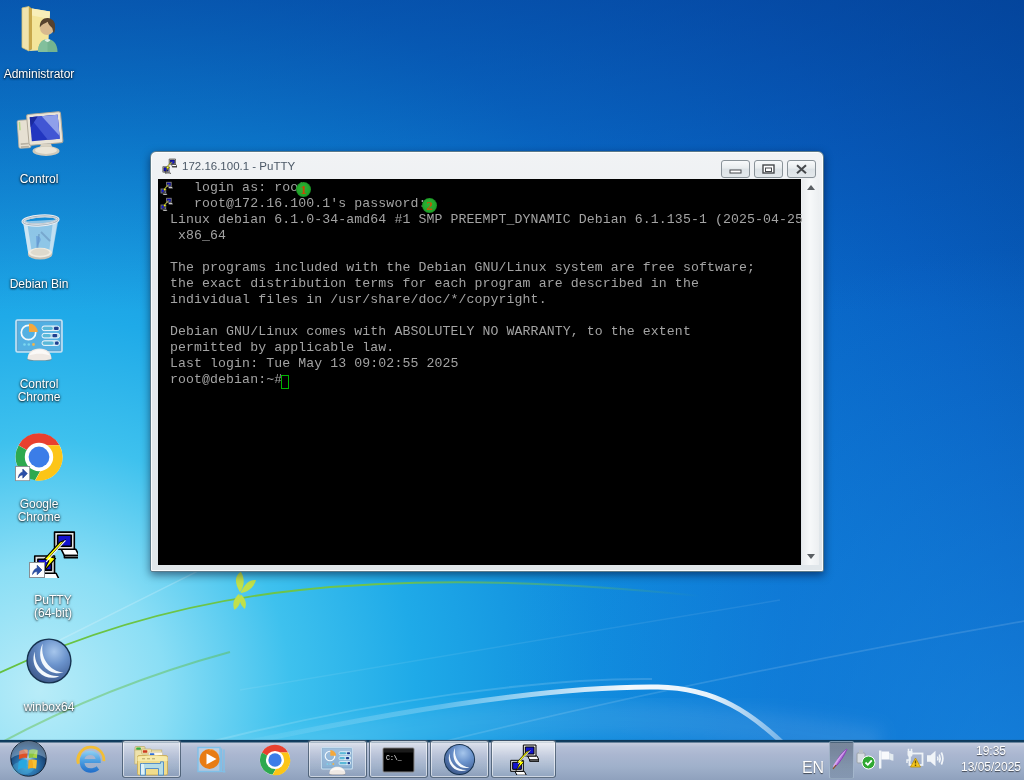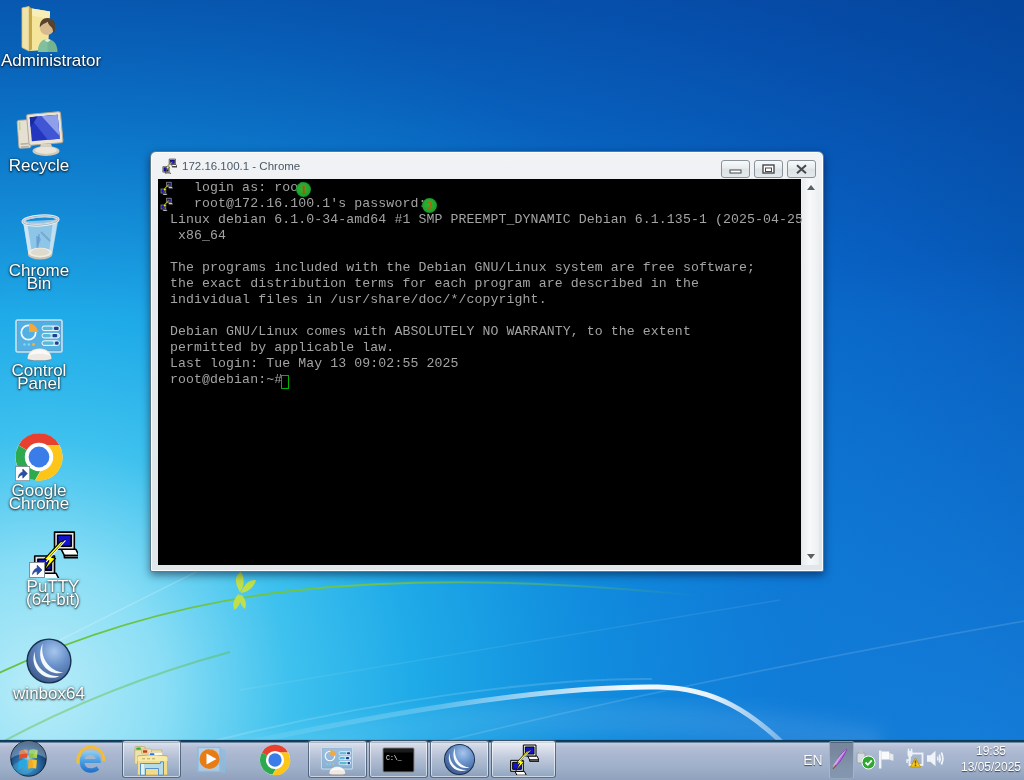--- a/index.html
+++ b/index.html
@@ -1,20 +1,20 @@
 <!DOCTYPE html>
 <html><head>
 <meta charset="utf-8">
 <style>
   html,body{margin:0;padding:0;width:1024px;height:780px;overflow:hidden;
     font-family:"Liberation Sans",sans-serif;}
   #desk{position:absolute;left:0;top:0;width:1024px;height:780px;background:#0a70cf;}
   .dicon{position:absolute;width:76px;text-align:center;}
   .dicon svg{display:block;margin:0 auto;}
-  .dlabel{display:block;margin-top:3px;color:#fff;font-size:17px;line-height:12.5px;
+  .dlabel{display:block;margin-top:16px;color:#fff;font-size:12px;line-height:12.5px;
     text-shadow:0 1px 2px rgba(0,0,0,.85),0 0 3px rgba(0,0,0,.55);}
   
   #win{position:absolute;left:150px;top:151px;width:672px;height:419px;
     background:linear-gradient(180deg,#f1f3f5 0%,#e7ebee 30%,#e0e6ea 100%);
     border:1px solid #5c7a8a;border-radius:6px 6px 2px 2px;
     box-shadow:0 3px 8px rgba(0,0,30,.5), inset 0 0 0 1px rgba(255,255,255,.8);}
   #title-text{position:absolute;left:31px;top:7.5px;font-size:11.5px;color:#4b5866;}
   .wbtn{position:absolute;top:8px;width:29px;height:18px;
     background:linear-gradient(180deg,#f8fafb 0%,#e8ecee 45%,#dce2e6 50%,#e4e9ec 100%);
     border:1px solid #8a9399;border-radius:3px;box-sizing:border-box;}
@@ -208,45 +208,45 @@
       <rect x="15" y="4" width="34" height="31" rx="2" fill="none" stroke="#b0a898" stroke-width="1"></rect>
       <rect x="18" y="7" width="28" height="24" fill="#2236c0"></rect>
       <path d="M18,7 L46,7 L46,31 L34,31 Z" fill="#4156d4"></path>
       <path d="M30,7 L46,7 L46,28 Z" fill="#8fa0ea"></path>
       <path d="M18,7 L26,7 L18,17 Z" fill="#1a2aa0"></path>
     </g>
     <path d="M28,35 L38,34.5 L40,41 L26,41 Z" fill="#d8d2c4"></path>
     <ellipse cx="33" cy="42" rx="13.5" ry="5" fill="#cfc9ba"></ellipse>
     <ellipse cx="33" cy="41.3" rx="11" ry="3.6" fill="#eae5d8"></ellipse>
   </svg>
-  <span class="dlabel">Recycle</span>
+  <span class="dlabel">Control</span>
 </div>
 <div class="dicon" style="left:1px;top:214px">
   <svg width="48" height="48" viewBox="0 0 48 48">
     <path d="M8,7.5 L13.5,41 C13.7,44.5 36.5,44 37.2,40.5 L43.5,5.5 Z" fill="#bcd9ec" opacity=".72"></path>
     <path d="M8,7.5 L13.5,41 L17.5,42.5 L12,7.8 Z" fill="#ffffff" opacity=".55"></path>
     <path d="M38,7 L33.5,42.8 L36.8,41.5 L42.5,6 Z" fill="#ffffff" opacity=".45"></path>
     <path d="M26,18 L35,27 M24,20 l-1.5,14" stroke="#6f9cc4" stroke-width="1.8" opacity=".7"></path>
     <path d="M21,22 C23.5,21.5 25.5,23 25.8,26 L21.5,34 Z" fill="#5b8fd4" opacity=".55"></path>
     <ellipse cx="25.1" cy="40" rx="12.2" ry="5.6" fill="#c9c4b8"></ellipse>
     <ellipse cx="25.1" cy="38.6" rx="11.8" ry="4.9" fill="#efece2"></ellipse>
     <ellipse cx="25.1" cy="38.2" rx="9.2" ry="3.6" fill="#dedacd"></ellipse>
     <g transform="rotate(-4 25.5 6.5)">
       <ellipse cx="25.5" cy="6.5" rx="17.6" ry="4.6" fill="none" stroke="#e8eef4" stroke-width="3"></ellipse>
       <ellipse cx="25.5" cy="6.5" rx="17.6" ry="4.6" fill="none" stroke="#9aa8b2" stroke-width="1" opacity=".8"></ellipse>
       <ellipse cx="25.5" cy="6.3" rx="15.6" ry="3.4" fill="none" stroke="#c3ccd4" stroke-width="1"></ellipse>
     </g>
   </svg>
-  <span class="dlabel">Chrome Bin</span>
+  <span class="dlabel">Debian Bin</span>
 </div>
 <div class="dicon" style="left:1px;top:318px">
   <svg width="48" height="44" viewBox="0 0 48 42">
       <use href="#scp"></use>
     </svg>
-  <span class="dlabel">Control Panel</span>
+  <span class="dlabel">Control Chrome</span>
 </div>
 <div class="dicon" style="left:1px;top:432px">
   <svg width="50" height="50" viewBox="0 0 50 50">
     <use href="#schrome"></use>
     <g transform="translate(1,34) scale(0.95)">
         <use href="#sshort" width="16" height="16"></use>
       </g>
   </svg>
   <span class="dlabel">Google<br>Chrome</span>
 </div>
@@ -263,21 +263,21 @@
   <svg width="48" height="48" viewBox="0 0 48 48">
       <use href="#swinbox"></use>
     </svg>
   <span class="dlabel">winbox64</span>
 </div>
 
 <div id="win">
   <svg width="16" height="16" viewBox="0 0 48 48" style="position:absolute;left:10px;top:6px">
       <use href="#sputty"></use>
     </svg>
-  <span id="title-text">172.16.100.1 - Chrome</span>
+  <span id="title-text">172.16.100.1 - PuTTY</span>
   <div class="wbtn" style="right:73px">
       <svg width="27" height="16">
         <rect x="8" y="9" width="11" height="3" fill="#fff" stroke="#46494c"></rect>
       </svg>
     </div>
   <div class="wbtn" style="right:40px">
       <svg width="27" height="16">
         <rect x="8" y="4" width="11" height="8" fill="#fff" stroke="#46494c" stroke-width="1.4"></rect>
         <rect x="10.5" y="7" width="6" height="3.5" fill="#fff" stroke="#46494c"></rect>
       </svg>
@@ -403,21 +403,21 @@
   </svg>
   <div class="tbtn" style="left:430px;width:59px"></div>
   <svg class="tico" style="left:443px;top:4px" width="33" height="33" viewBox="0 0 48 48">
       <use href="#swinbox"></use>
     </svg>
   <div class="tbtn" style="left:491px;width:65px;background:linear-gradient(180deg,rgba(255,255,255,.7),rgba(255,255,255,.3) 45%,rgba(140,165,190,.35));"></div>
   <svg class="tico" style="left:507px;top:4px" width="32" height="32" viewBox="0 0 48 48">
       <use href="#sputty"></use>
     </svg>
   <div id="tray">
-    <span class="ttime" style="left:-226px;top:13px;font-size:14px;width:30px;">EN</span>
+    <span class="ttime" style="left:-226px;top:20px;font-size:16px;width:30px;">EN</span>
     <div style="position:absolute;left:-195px;top:2px;width:23px;height:36px;border-radius:2px;background:linear-gradient(180deg,rgba(45,65,85,.5),rgba(100,120,140,.28));border:1px solid rgba(190,210,228,.55)"></div>
     <svg style="position:absolute;left:-193px;top:8px" width="19" height="24" viewBox="0 0 19 24">
       <path d="M3,21 C6,12 10,6 16,2 C13,9 9,15 5,19 Z" fill="#b06fd8" stroke="#8a3cb8" stroke-width="1"></path>
       <path d="M3,21 C7,14 11,8 16,2 C11,6 6,12 2,19 Z" fill="#d8a8f0"></path>
       <path d="M2,22 L5,18" stroke="#8a5c20" stroke-width="1.2"></path>
     </svg>
     <svg style="position:absolute;left:-170px;top:9px" width="22" height="22" viewBox="0 0 22 22">
       <rect x="3" y="5" width="8" height="10" rx="1" fill="#d8dde2" stroke="#9aa2a8"></rect>
       <rect x="5" y="1.5" width="4" height="4" fill="#b8bfc5"></rect>
       <circle cx="14.5" cy="14.5" r="6.5" fill="#2fa832" stroke="#fff" stroke-width="1"></circle>

